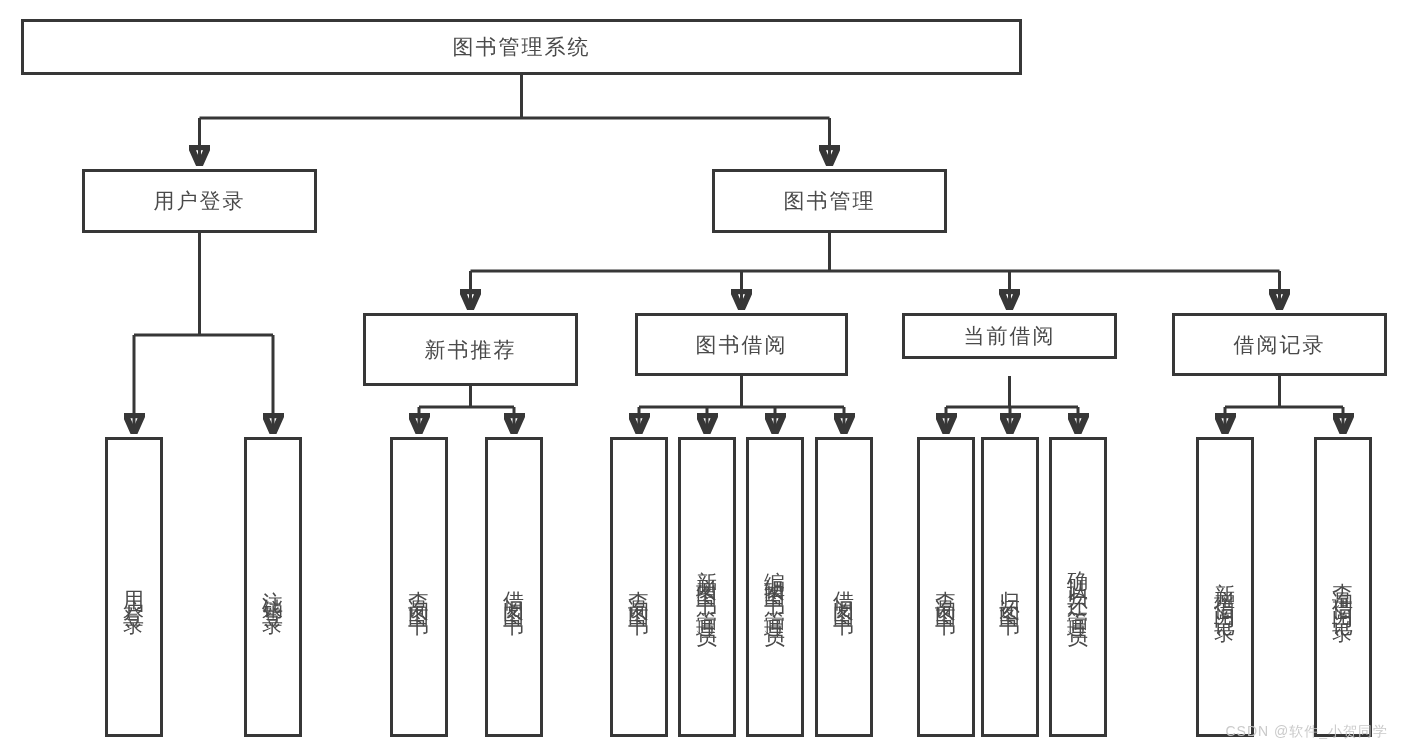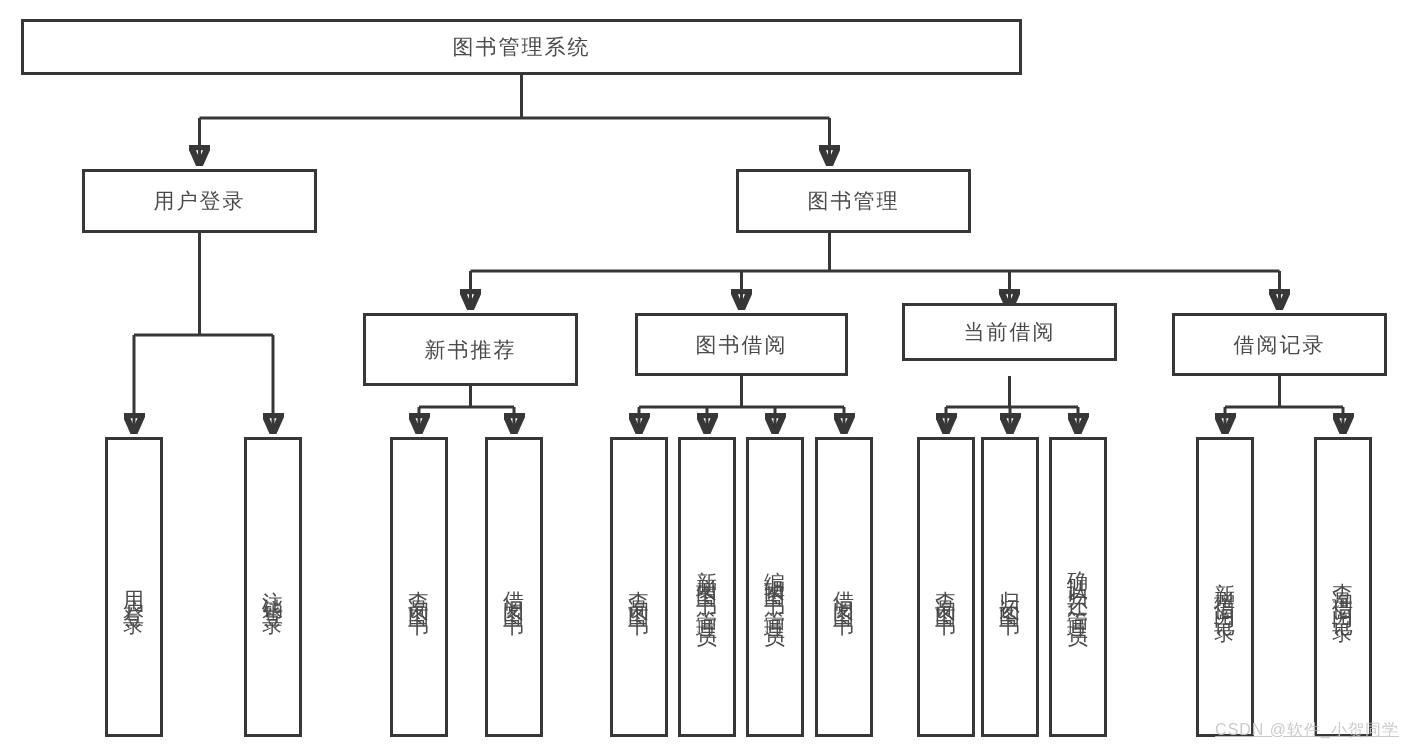--- a/index.html
+++ b/index.html
@@ -24,24 +24,23 @@
     display:flex;align-items:center;justify-content:center;
     font-size:21px;letter-spacing:2px;z-index:2;
     white-space:nowrap;
   }
   .leaf{
     writing-mode:vertical-rl;text-orientation:mixed;
     letter-spacing:8px;font-size:21px;line-height:1;
     padding-top:6px;
   }
   .watermark{
-    position:absolute;right:6px;bottom:6px;z-index:5;
-    font-size:16px;letter-spacing:1px;color:var(--wm);opacity:.92;
+    position:absolute;right:17px;bottom:6px;z-index:5;
+    font-size:14px;letter-spacing:1px;color:var(--wm);opacity:.92;
     white-space:nowrap;
-    text-decoration:underline;
   }
 </style>
 </head>
 <body>
 
 <div class="canvas">
 
   <svg class="connectors" width="1405" height="747" viewBox="0 0 1405 747">
     <defs>
       <marker id="ah" viewBox="0 0 10 10" refX="10" refY="5" markerWidth="7" markerHeight="7" orient="auto">
@@ -79,25 +78,25 @@
     <line x1="1078" y1="407" x2="1078" y2="434" marker-end="url(#ah)"></line>
 
     <path d="M1279.5 376 V407 M1225 407 H1343"></path>
     <line x1="1225" y1="407" x2="1225" y2="434" marker-end="url(#ah)"></line>
     <line x1="1343" y1="407" x2="1343" y2="434" marker-end="url(#ah)"></line>
   </svg>
 
   <div class="node" style="left:21px;top:19px;width:1001px;height:56px;">图书管理系统</div>
 
   <div class="node" style="left:82px;top:169px;width:235px;height:64px;">用户登录</div>
-  <div class="node" style="left:712px;top:169px;width:235px;height:64px;margin-left:24px;">图书管理</div>
+  <div class="node" style="left:712px;top:169px;width:235px;height:64px;">图书管理</div>
 
   <div class="node" style="left:363px;top:313px;width:215px;height:73px;">新书推荐</div>
   <div class="node" style="left:635px;top:313px;width:213px;height:63px;">图书借阅</div>
-  <div class="node" style="left:902px;top:303px;width:215px;height:58px;">当前借阅</div>
+  <div class="node" style="left:902px;top:313px;width:215px;height:46px;">当前借阅</div>
   <div class="node" style="left:1172px;top:313px;width:215px;height:63px;">借阅记录</div>
 
   <div class="node leaf" style="left:105px;top:437px;width:58px;height:300px;">用户登录</div>
   <div class="node leaf" style="left:244px;top:437px;width:58px;height:300px;">注销登录</div>
 
   <div class="node leaf" style="left:390px;top:437px;width:58px;height:300px;">查询图书</div>
   <div class="node leaf" style="left:485px;top:437px;width:58px;height:300px;">借阅图书</div>
 
   <div class="node leaf" style="left:610px;top:437px;width:58px;height:300px;">查询图书</div>
   <div class="node leaf" style="left:678px;top:437px;width:58px;height:300px;">新增图书（管理员）</div>

